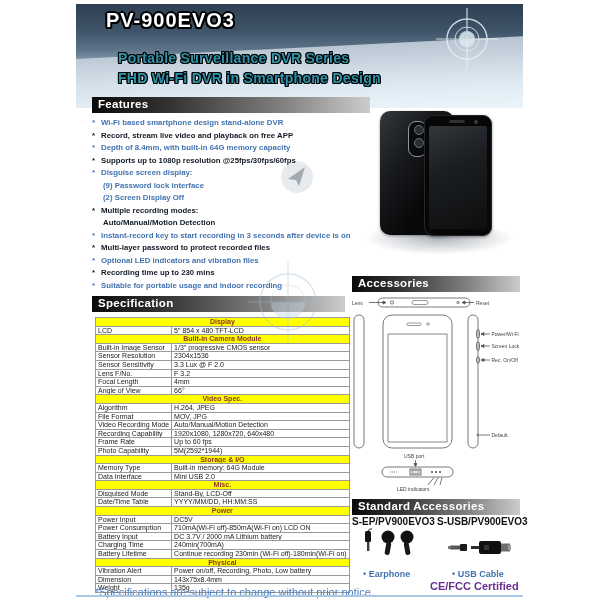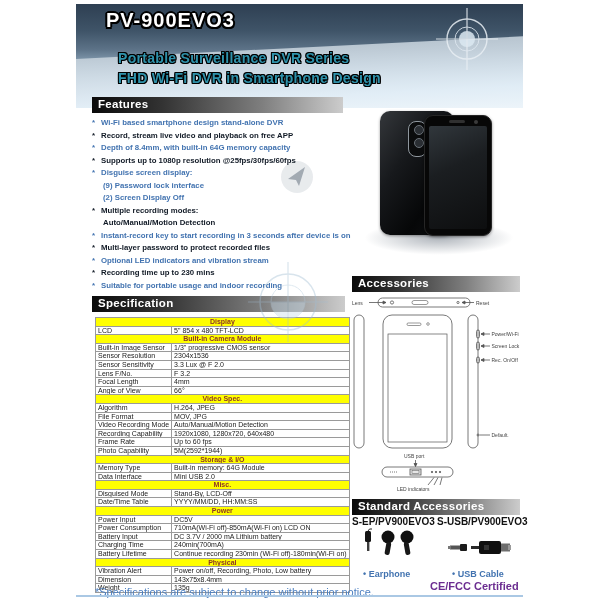--- a/index.html
+++ b/index.html
@@ -96,34 +96,34 @@
     <path d="M26 8 L9 20 L17 21 L20 27 Z" fill="#98a1aa"></path>
   </svg>
   <svg class="wm" style="left:248px;top:262px;width:80px;height:80px;opacity:.4;z-index:5" viewBox="0 0 80 80">
     <circle cx="40" cy="40" r="28" fill="none" stroke="#9fbcd2" stroke-width="1.5"></circle>
     <circle cx="40" cy="40" r="17" fill="none" stroke="#aec7da" stroke-width="1"></circle>
     <path d="M23 40 A17 17 0 0 0 57 40 Z" fill="#c4d9e8"></path>
     <line x1="40" y1="0" x2="40" y2="80" stroke="#9fbcd2" stroke-width="1.2"></line>
     <line x1="0" y1="40" x2="80" y2="40" stroke="#9fbcd2" stroke-width="1.2"></line>
   </svg>
 
-  <div class="bar" style="left:92px;top:97px;width:251px;">Features</div>
+  <div class="bar" style="left:92px;top:97px;width:278px;">Features</div>
   <div class="features-list">
       <div class="feat-item blue"><span class="bullet">*</span><span>Wi-Fi based smartphone design stand-alone DVR</span></div>
       <div class="feat-item dark"><span class="bullet">*</span><span>Record, stream live video and playback on free APP</span></div>
       <div class="feat-item blue"><span class="bullet">*</span><span>Depth of 8.4mm, with built-in 64G memory capacity</span></div>
       <div class="feat-item dark"><span class="bullet">*</span><span>Supports up to 1080p resolution @25fps/30fps/60fps</span></div>
       <div class="feat-item blue"><span class="bullet">*</span><span>Disguise screen display:</span></div>
       <div class="feat-sub blue">(9) Password lock interface</div>
       <div class="feat-sub blue">(2) Screen Display Off</div>
       <div class="feat-item dark"><span class="bullet">*</span><span>Multiple recording modes:</span></div>
       <div class="feat-sub dark">Auto/Manual/Motion Detection</div>
       <div class="feat-item blue"><span class="bullet">*</span><span>Instant-record key to start recording in 3 seconds after device is on</span></div>
       <div class="feat-item dark"><span class="bullet">*</span><span>Multi-layer password to protect recorded files</span></div>
-      <div class="feat-item blue"><span class="bullet">*</span><span>Optional LED indicators and vibration stream</span></div>
+      <div class="feat-item blue"><span class="bullet">*</span><span>Optional LED indicators and vibration files</span></div>
       <div class="feat-item dark"><span class="bullet">*</span><span>Recording time up to 230 mins</span></div>
       <div class="feat-item blue"><span class="bullet">*</span><span>Suitable for portable usage and indoor recording</span></div>
     </div>
 
   <div class="bar" style="left:92px;top:296px;width:253px;">Specification</div>
   <table class="spec-table">
     <tbody>
         <tr class="section-row">
           <td colspan="2">Display</td>
         </tr>

